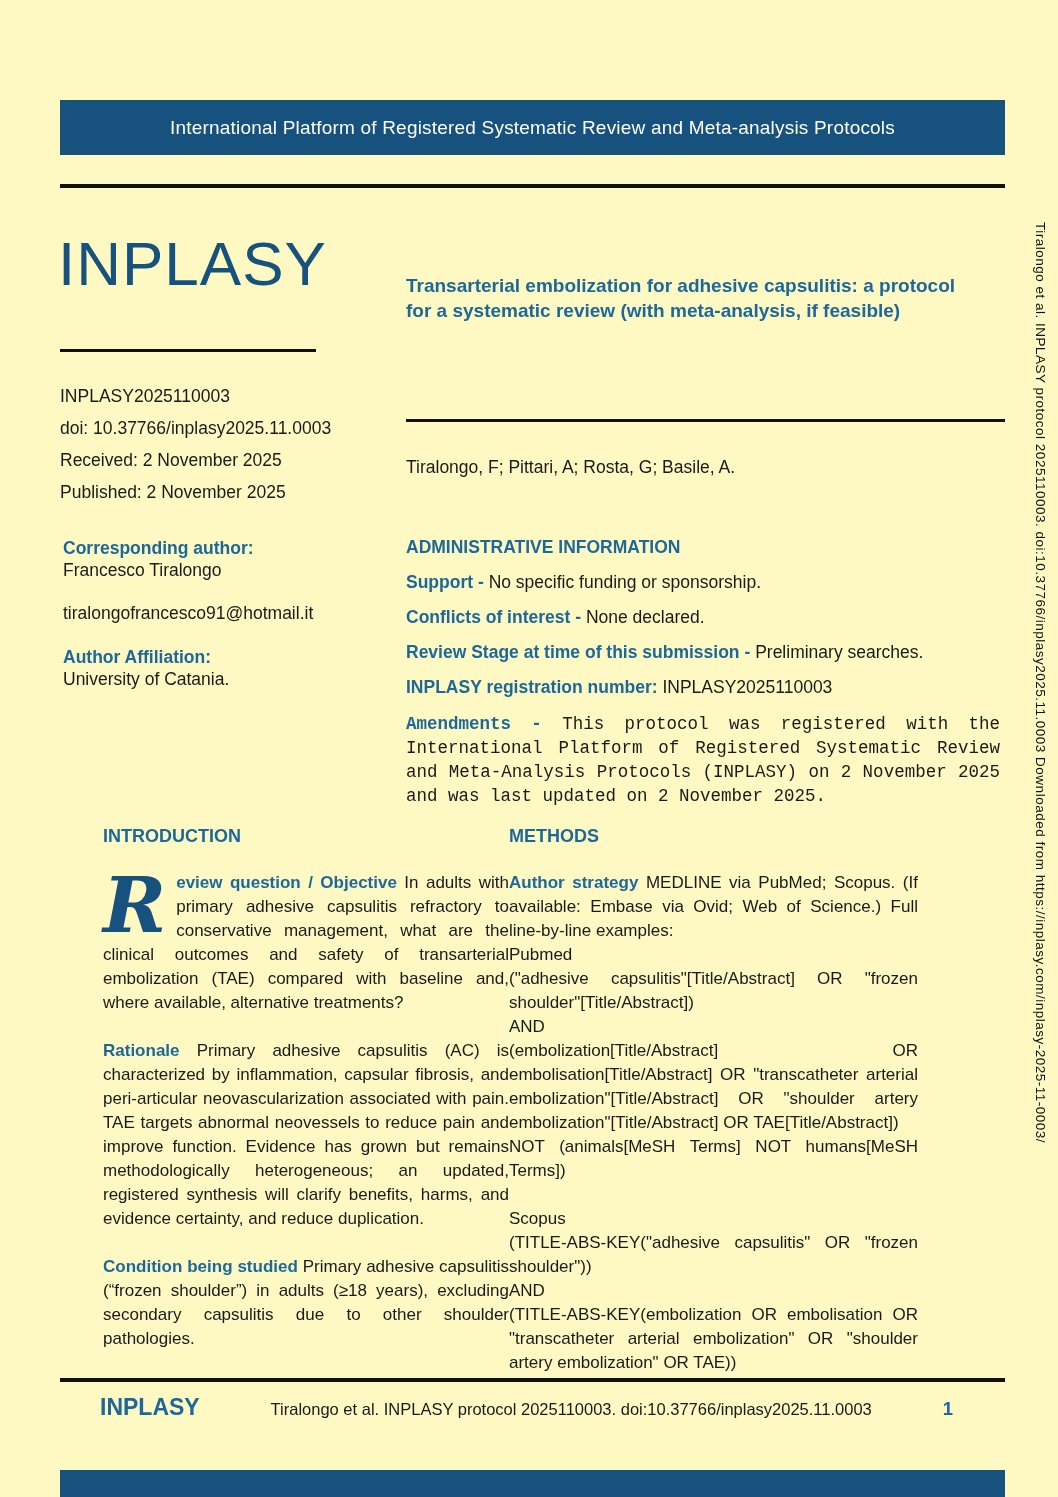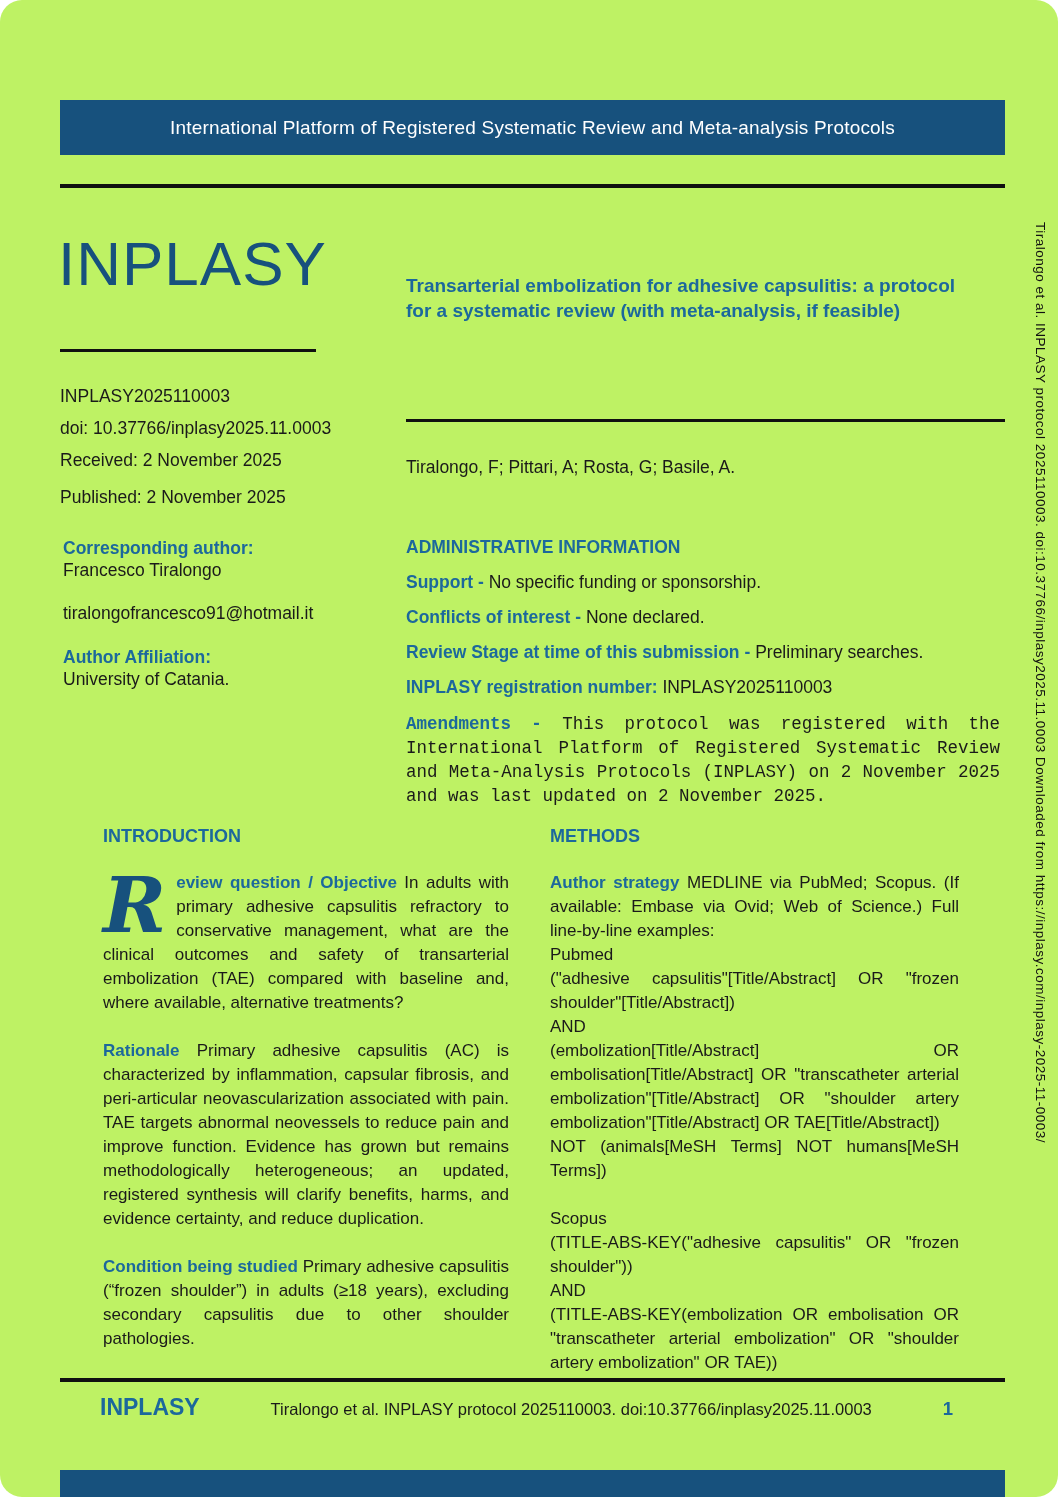--- a/index.html
+++ b/index.html
@@ -1,56 +1,56 @@
 <!DOCTYPE html>
 <html><head>
 <meta charset="utf-8">
 <style>
   html,body{margin:0;padding:0;background:#ffffff;}
   .page{
-    position:relative;width:1058px;height:1497px;background:#bef264;overflow:hidden;
-    font-family:"Liberation Sans", sans-serif;color:#1a1a1a;border-radius:22px;
+    position:relative;width:1058px;height:1497px;background:#fef9c3;overflow:hidden;
+    font-family:"Liberation Sans", sans-serif;color:#1a1a1a;
   }
   
   .banner{
     position:absolute;left:60px;right:53px;top:100px;height:55px;
     background:#17517d;color:#fff;display:flex;align-items:center;justify-content:center;
     font-size:19px;letter-spacing:.2px;
   }
   .rule{position:absolute;background:#101010;}
   .rule-top{left:60px;right:53px;top:184px;height:4px;}
   .rule-logo{left:60px;width:256px;top:349px;height:3px;}
   .rule-authors{left:406px;right:53px;top:419px;height:3px;}
   .rule-footer{left:60px;right:53px;top:1378px;height:4px;}
   
   .logo{
     position:absolute;left:58px;top:228px;
     font-size:62px;color:#17517d;letter-spacing:1px;font-weight:400;
   }
   
   .meta{position:absolute;left:60px;top:380px;font-size:17.5px;line-height:32px;}
-  .meta .pub{margin-top:5px;}
+  .meta .pub{}
   
   .title{
     position:absolute;left:406px;top:273px;width:572px;
     color:#1c689c;font-weight:bold;font-size:19px;line-height:25px;
   }
   .authors{position:absolute;left:406px;top:457px;font-size:17.5px;}
   
   .corr{position:absolute;left:63px;top:537px;width:335px;font-size:17.5px;line-height:22px;}
   .corr .email{margin-top:21px;}
   .corr .affil-label{margin-top:22px;}
   .lbl{color:#1c689c;font-weight:bold;}
   
   .admin{position:absolute;left:406px;top:537px;width:594px;font-size:17.5px;}
   .admin-heading{color:#1c689c;font-weight:bold;margin-bottom:13px;}
   .admin-row{margin-bottom:13px;line-height:22px;}
   .amendments{text-align:justify;line-height:24px;margin-top:14px;font-family:Liberation Mono, monospace;}
   
-  .columns{position:absolute;left:103px;top:826px;display:flex;gap:41px;}
+  .columns{position:absolute;left:103px;top:826px;display:flex;}
   .col{width:406px;}
   .col-right{width:409px;}
   .section-heading{color:#1c689c;font-weight:bold;font-size:18px;margin-bottom:24px;}
   .para{font-size:17px;line-height:24px;text-align:justify;margin-bottom:24px;}
   .dropcap{
     float:left;font-family:"DejaVu Serif", serif;font-style:italic;font-weight:bold;
     font-size:76px;line-height:62px;color:#17517d;margin:4px 10px 0 0;
   }
   .flow{white-space:pre-line;}
   

